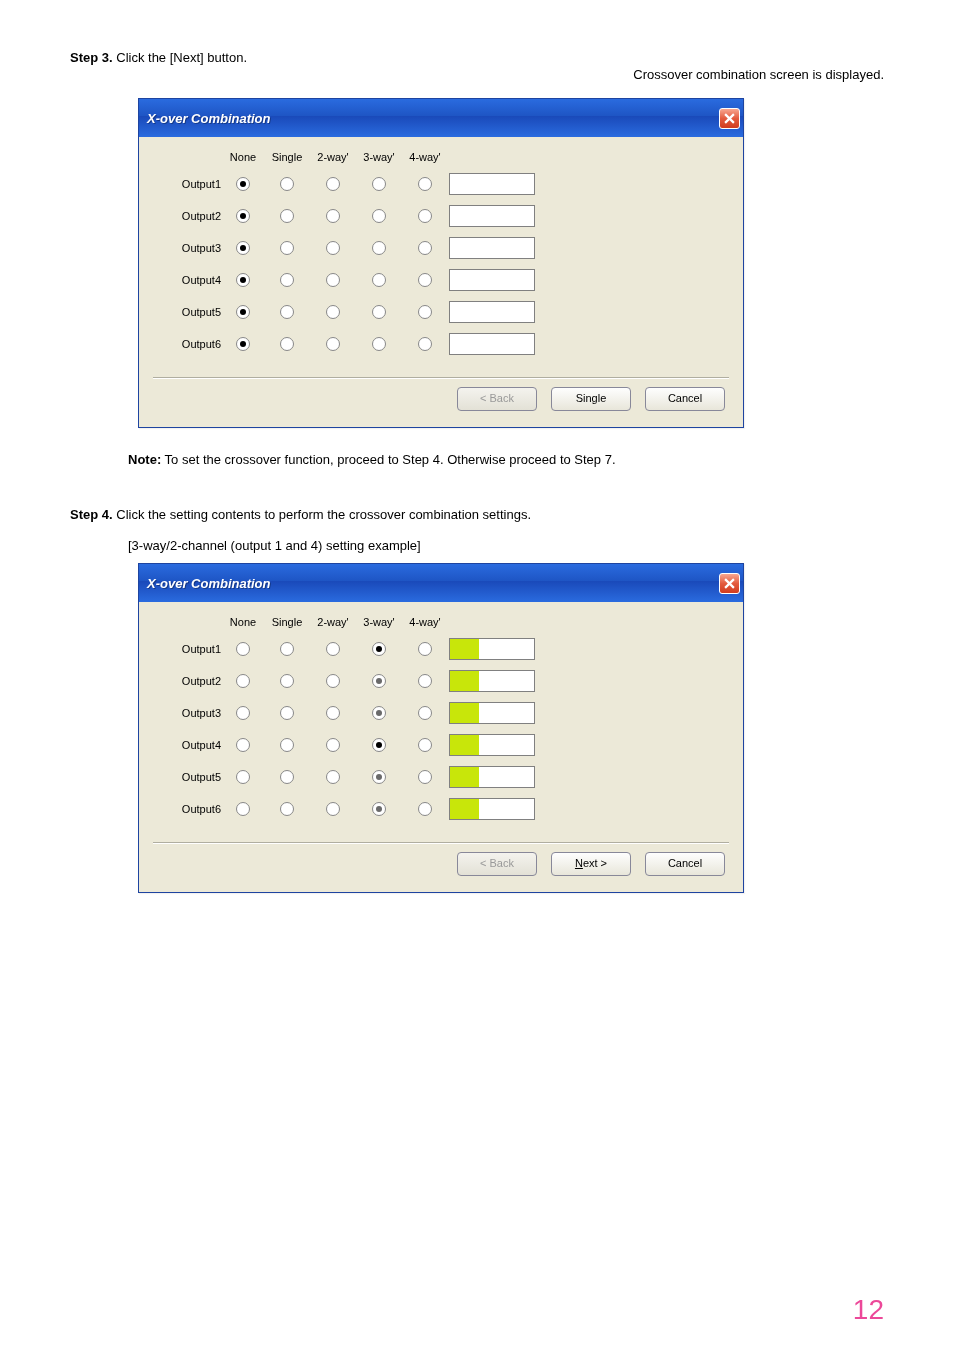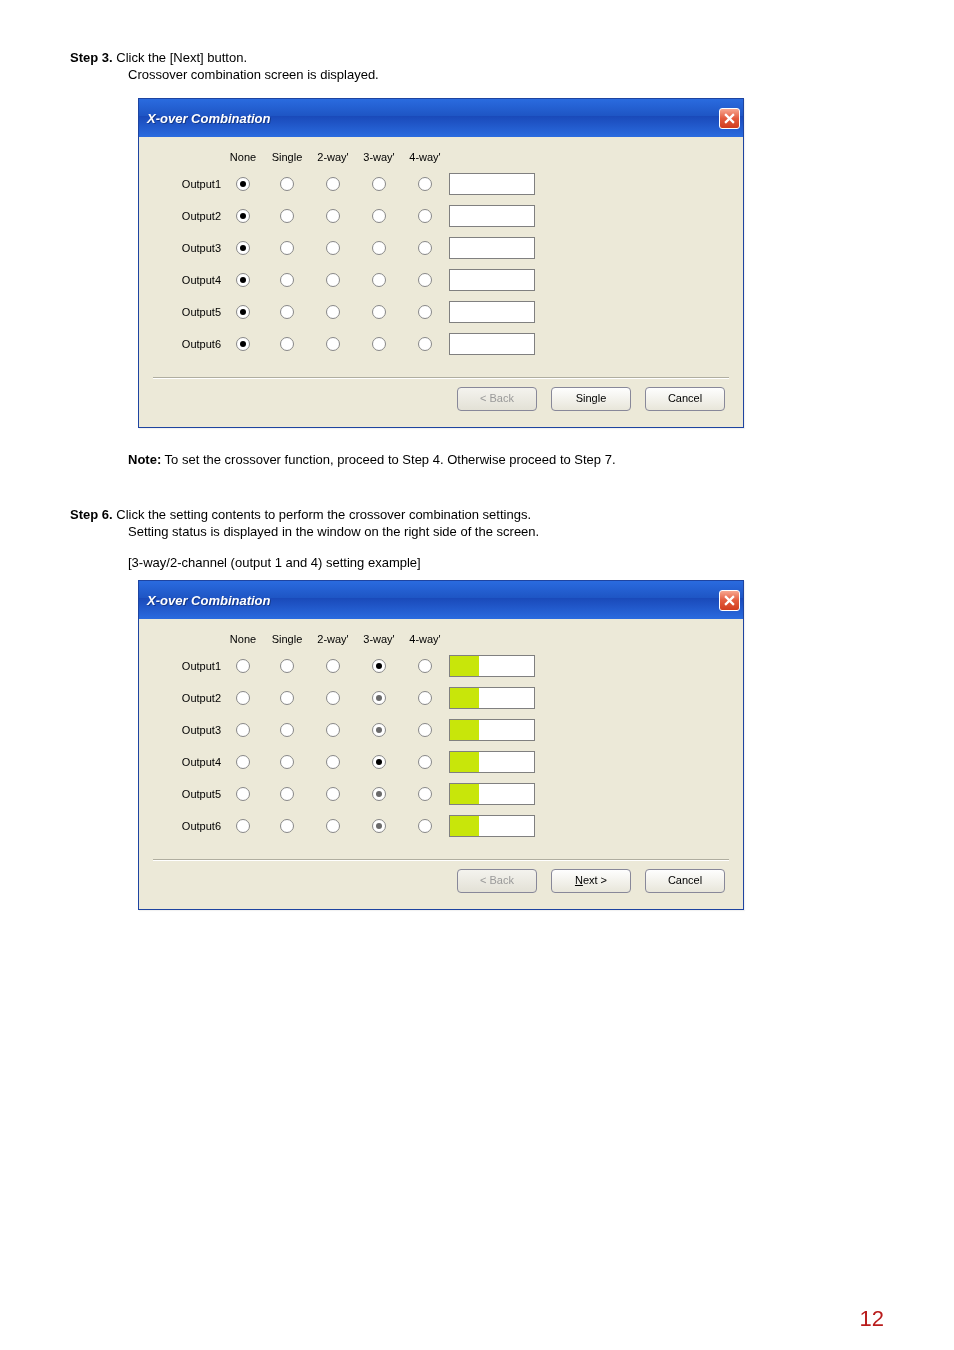--- a/index.html
+++ b/index.html
@@ -8,21 +8,21 @@
     background: #fff;
     margin: 0;
     padding: 50px 70px;
     width: 954px;
     box-sizing: border-box;
     color: #000;
   }
   .step-block { margin-bottom: 16px; }
   .step-label { font-weight: bold; display: inline; }
   .step-text { display: inline; }
-  .indent { margin-left: 58px; margin-top: 2px; margin-bottom: 10px; }
+  .indent { margin-left: 58px; margin-top: 2px; margin-bottom: 10px; text-align: right; }
   .note-block { margin-left: 58px; margin-top: 24px; margin-bottom: 40px; }
   .note-label { font-weight: bold; }
   .example-text { margin-left: 58px; margin-top: 14px; margin-bottom: 10px; }
 
   
   .dialog {
     width: 604px;
     margin-left: 68px;
     margin-top: 8px;
     margin-bottom: 20px;
@@ -134,23 +134,23 @@
   .btn.disabled {
     color: #999;
     background: linear-gradient(to bottom, #f4f3ee, #e3e1d6);
     cursor: default;
   }
   .underline-letter { text-decoration: underline; }
 
   .page-num {
     position: fixed;
     right: 70px;
-    bottom: 18px;
-    font-size: 22px;
-    color: #b91c1c;
+    bottom: 24px;
+    font-size: 28px;
+    color: #ec4899;
   }
 </style>
 </head>
 <body>
 
 <div class="step-block">
   <span class="step-label">Step 3.</span>
   <span class="step-text">Click the [Next] button.</span>
   <div class="indent">Crossover combination screen is displayed.</div>
 </div>
@@ -224,23 +224,22 @@
     </div>
   </div>
 </div>
 
 <div class="note-block">
   <span class="note-label">Note:</span>
   <span>To set the crossover function, proceed to  Step 4.   Otherwise proceed to Step 7.</span>
 </div>
 
 <div class="step-block">
-  <span class="step-label">Step 6.</span>
+  <span class="step-label">Step 4.</span>
   <span class="step-text">Click the setting contents to perform the crossover combination settings.</span>
-  <div class="indent">Setting status is displayed in the window on the right side of the screen.</div>
 </div>
 <div class="example-text">[3-way/2-channel (output 1 and 4) setting example]</div>
 
 <div class="dialog">
   <div class="titlebar">
     <span class="titlebar-text">X-over Combination</span>
     <div class="close-btn">
       <svg viewBox="0 0 10 10">
           <path d="M1 1 L9 9 M9 1 L1 9" stroke="#fff" stroke-width="2"></path>
         </svg>

